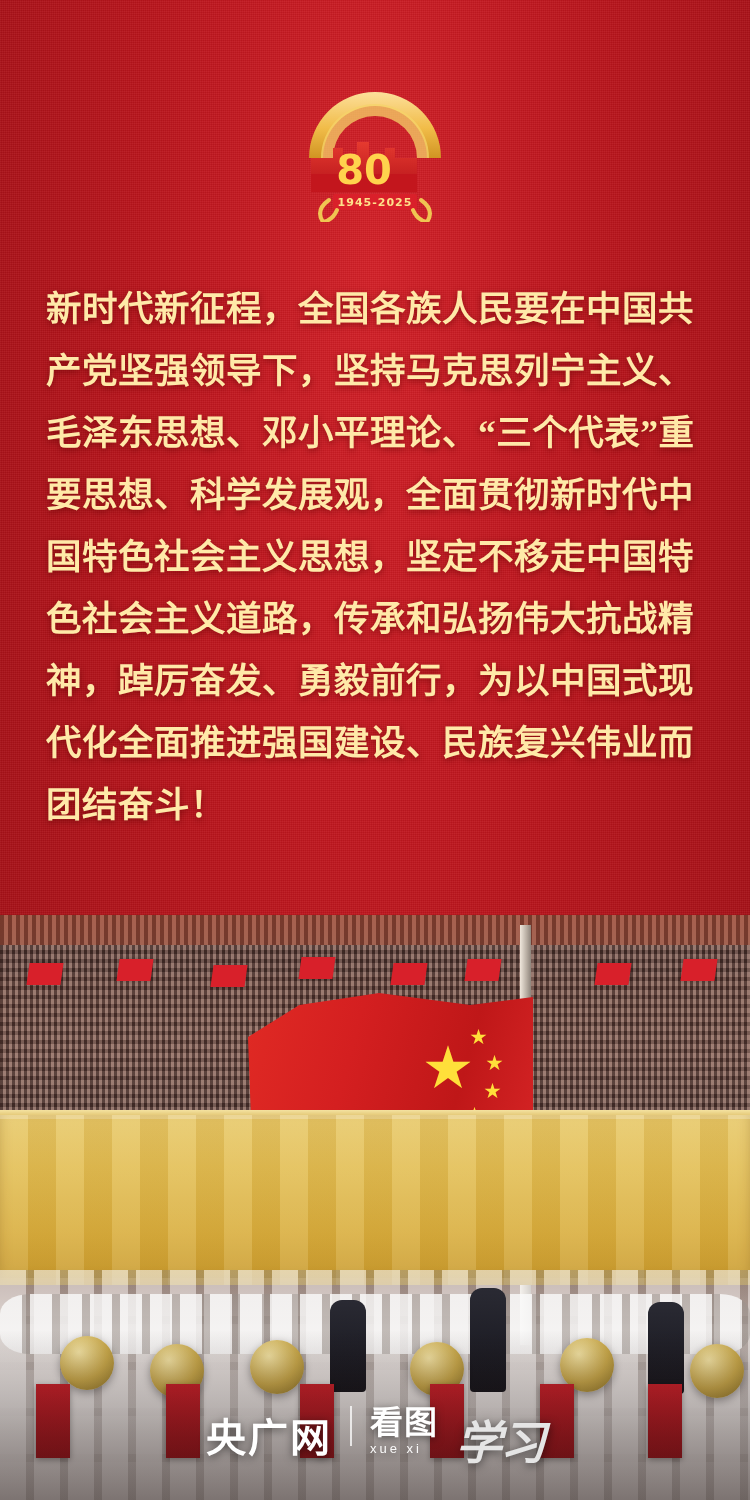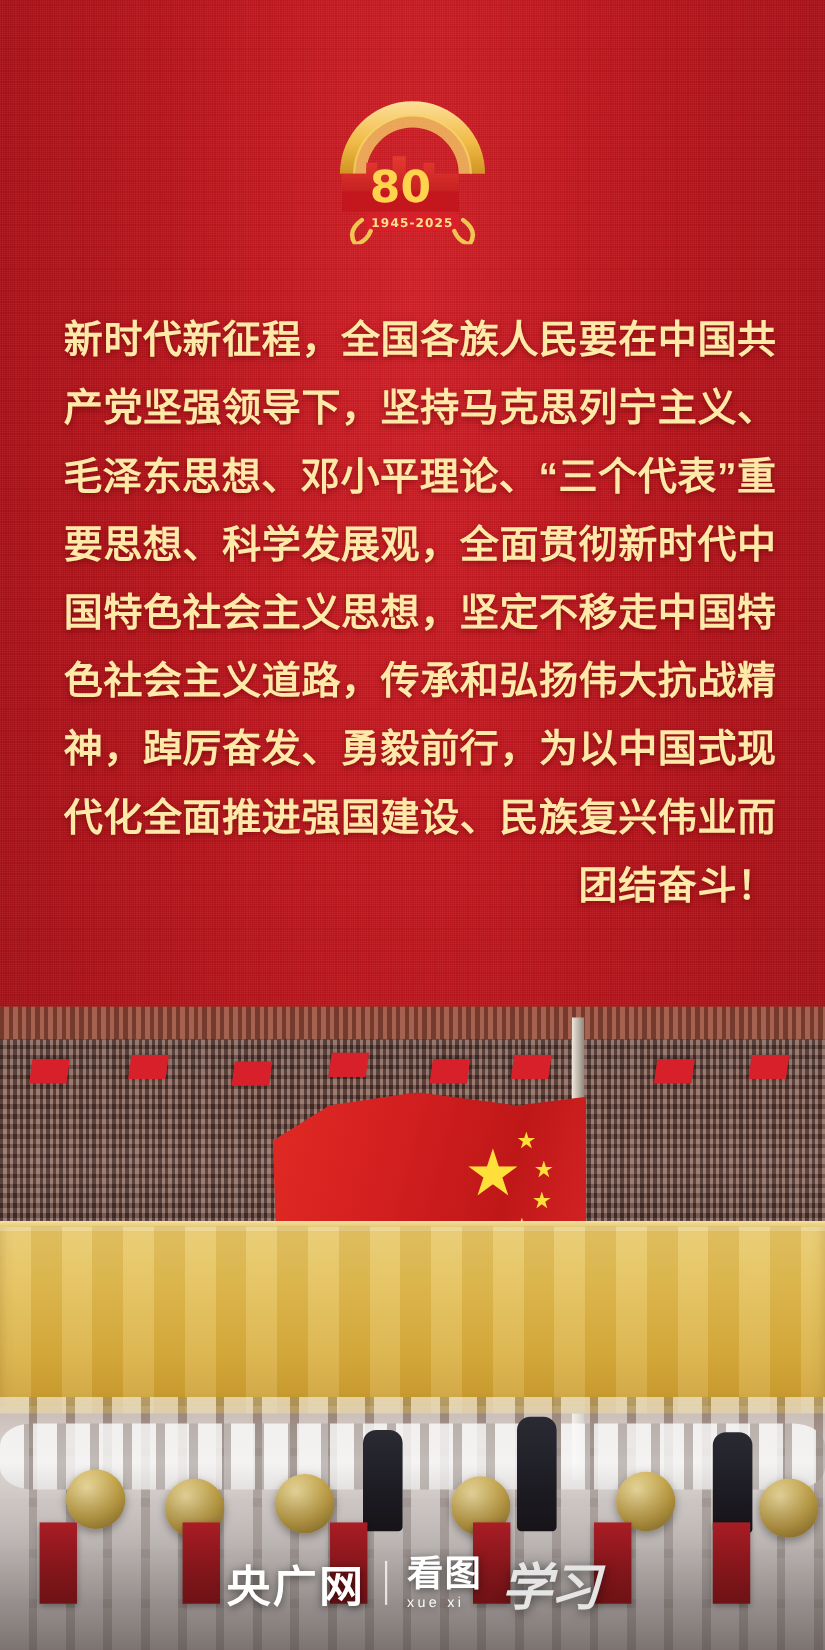--- a/index.html
+++ b/index.html
@@ -45,27 +45,26 @@
   }
   .emblem svg { display:block; width:100%; height:100%; }
 
   
   .quote {
     position: absolute;
     left: 46px;
     right: 44px;
     top: 278px;
     color: #ffe9a8;
-    font-family: Liberation Sans, sans-serif;
+    font-family: Liberation Serif, serif;
     font-weight: 700;
     font-size: 35.5px;
     line-height: 62px;
     letter-spacing: 0.5px;
     text-shadow: 0 2px 6px rgba(90,0,0,.55);
-    text-align: right;
   }
   .attribution {
     position: absolute;
     left: 46px;
     right: 60px;
     top: 818px;
     color: #ffeec2;
     font-family: "Liberation Sans", sans-serif;
     font-weight: 400;
     font-size: 25px;
@@ -218,21 +217,21 @@
     background: linear-gradient(180deg, #c9202a 0%, #a8141d 100%);
     box-shadow: 0 2px 6px rgba(0,0,0,.35);
   }
 
   
   .footer {
     position: absolute;
     left: 0; right: 0;
     bottom: 28px;
     display: flex;
-    align-items: center;
+    align-items: flex-start;
     justify-content: center;
     gap: 18px;
     z-index: 5;
   }
   .brand-cnr {
     color: #ffffff;
     font-family: "DejaVu Serif", "Liberation Serif", serif;
     font-weight: 700;
     font-size: 40px;
     letter-spacing: 2px;

